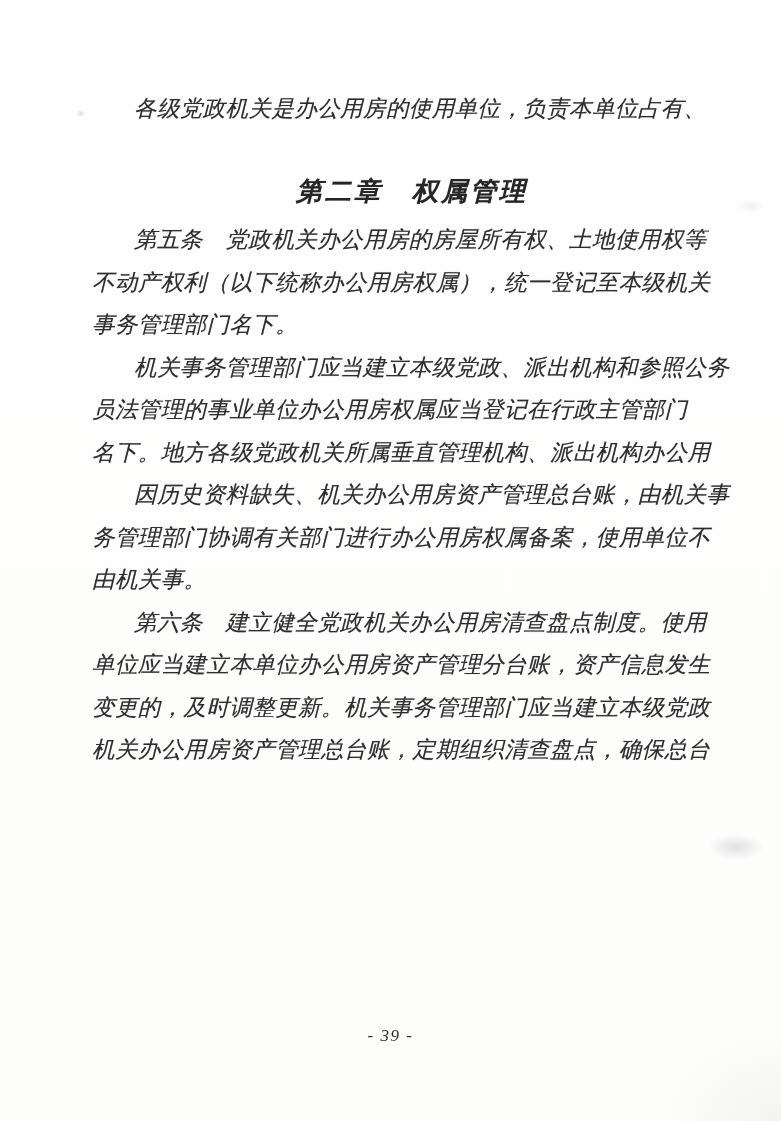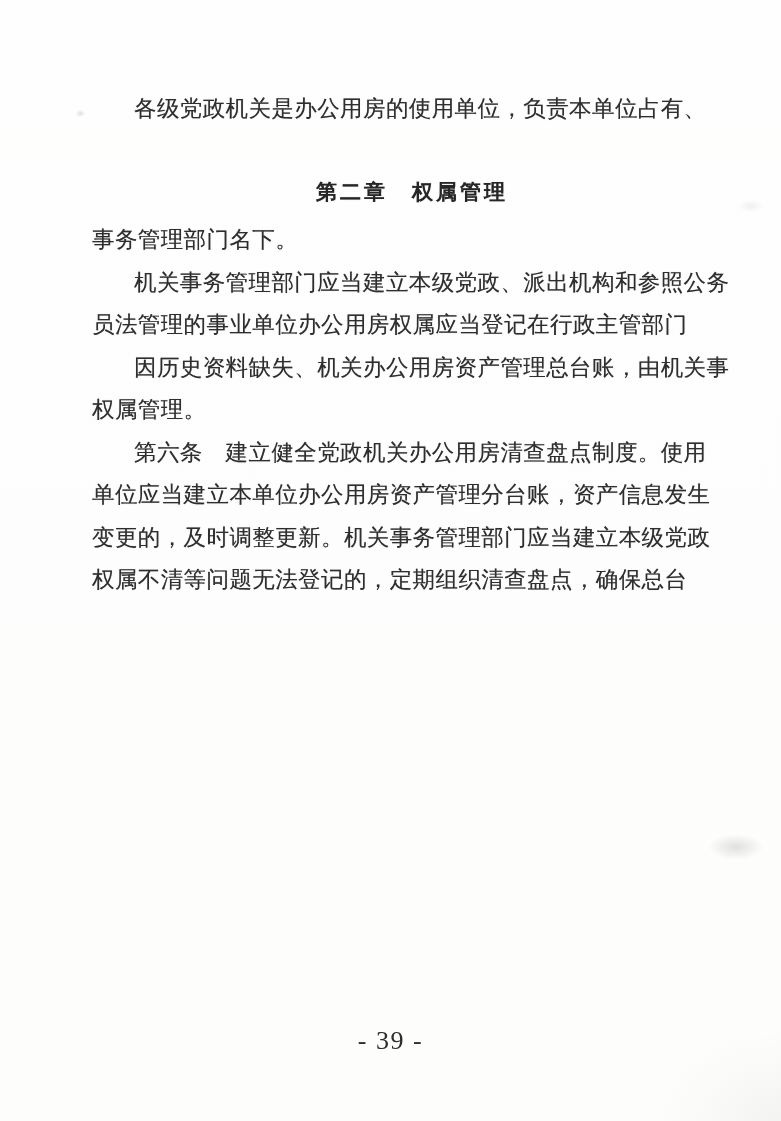--- a/index.html
+++ b/index.html
@@ -8,20 +8,21 @@
     font-family: "Liberation Serif", "DejaVu Serif", serif;
     background: #ffffff;
     position: relative;
     overflow: hidden;
   }
   .page {
     position: absolute;
     left: 0; top: 0;
     width: 781px; height: 1121px;
     background: linear-gradient(180deg, #fefefe 0%, #fdfdfc 100%);
+    font-style: italic;
   }
   .doc-body {
     position: absolute;
     left: 92px;
     top: 88px;
     width: 622px;
     font-size: 22.5px;
     color: #2e2e2e;
     text-shadow: 0 0 0.7px rgba(70,70,70,0.55);
   }
@@ -34,32 +35,32 @@
   .line.indent {
     padding-left: 42px;
   }
   .heading {
     height: 42.5px;
     line-height: 42.5px;
     margin: 40px 0 6px 0;
     text-align: center;
     text-indent: 18px;
     font-weight: bold;
-    font-size: 21px;
+    font-size: 26px;
     letter-spacing: 3px;
     color: #262626;
     white-space: nowrap;
   }
   .footer {
     position: absolute;
     top: 1026px;
     left: 0;
     width: 781px;
     text-align: center;
-    font-size: 26px;
+    font-size: 17px;
     letter-spacing: 1.5px;
     color: #2e2e2e;
   }
   
   .smudge-right {
     position: absolute;
     left: 708px; top: 834px;
     width: 56px; height: 26px;
     background: radial-gradient(ellipse at center, rgba(110,110,110,0.20) 0%, rgba(110,110,110,0.0) 70%);
   }
@@ -82,28 +83,32 @@
     background: radial-gradient(ellipse at 100% 100%, rgba(160,160,160,0.10) 0%, rgba(160,160,160,0.0) 70%);
   }
 </style>
 </head>
 <body>
 
 <div class="page">
   <div class="doc-body">
       <div class="line indent">各级党政机关是办公用房的使用单位，负责本单位占有、</div>
       <div class="heading">第二章　权属管理</div>
+      <div class="line indent">第五条　党政机关办公用房的房屋所有权、土地使用权等</div>
+      <div class="line">不动产权利（以下统称办公用房权属），统一登记至本级机关</div>
       <div class="line">事务管理部门名下。</div>
       <div class="line indent">机关事务管理部门应当建立本级党政、派出机构和参照公务</div>
       <div class="line">员法管理的事业单位办公用房权属应当登记在行政主管部门</div>
+      <div class="line">名下。地方各级党政机关所属垂直管理机构、派出机构办公用</div>
       <div class="line indent">因历史资料缺失、机关办公用房资产管理总台账，由机关事</div>
-      <div class="line">权属管理。</div>
+      <div class="line">务管理部门协调有关部门进行办公用房权属备案，使用单位不</div>
+      <div class="line">由机关事。</div>
       <div class="line indent">第六条　建立健全党政机关办公用房清查盘点制度。使用</div>
       <div class="line">单位应当建立本单位办公用房资产管理分台账，资产信息发生</div>
       <div class="line">变更的，及时调整更新。机关事务管理部门应当建立本级党政</div>
-      <div class="line">权属不清等问题无法登记的，定期组织清查盘点，确保总台</div>
+      <div class="line">机关办公用房资产管理总台账，定期组织清查盘点，确保总台</div>
     </div>
   <div class="footer">- 39 -</div>
   <div class="smudge-right"></div>
   <div class="dot-left"></div>
   <div class="mark-right-top"></div>
   <div class="corner-shade"></div>
 </div>
 
 </body></html>

